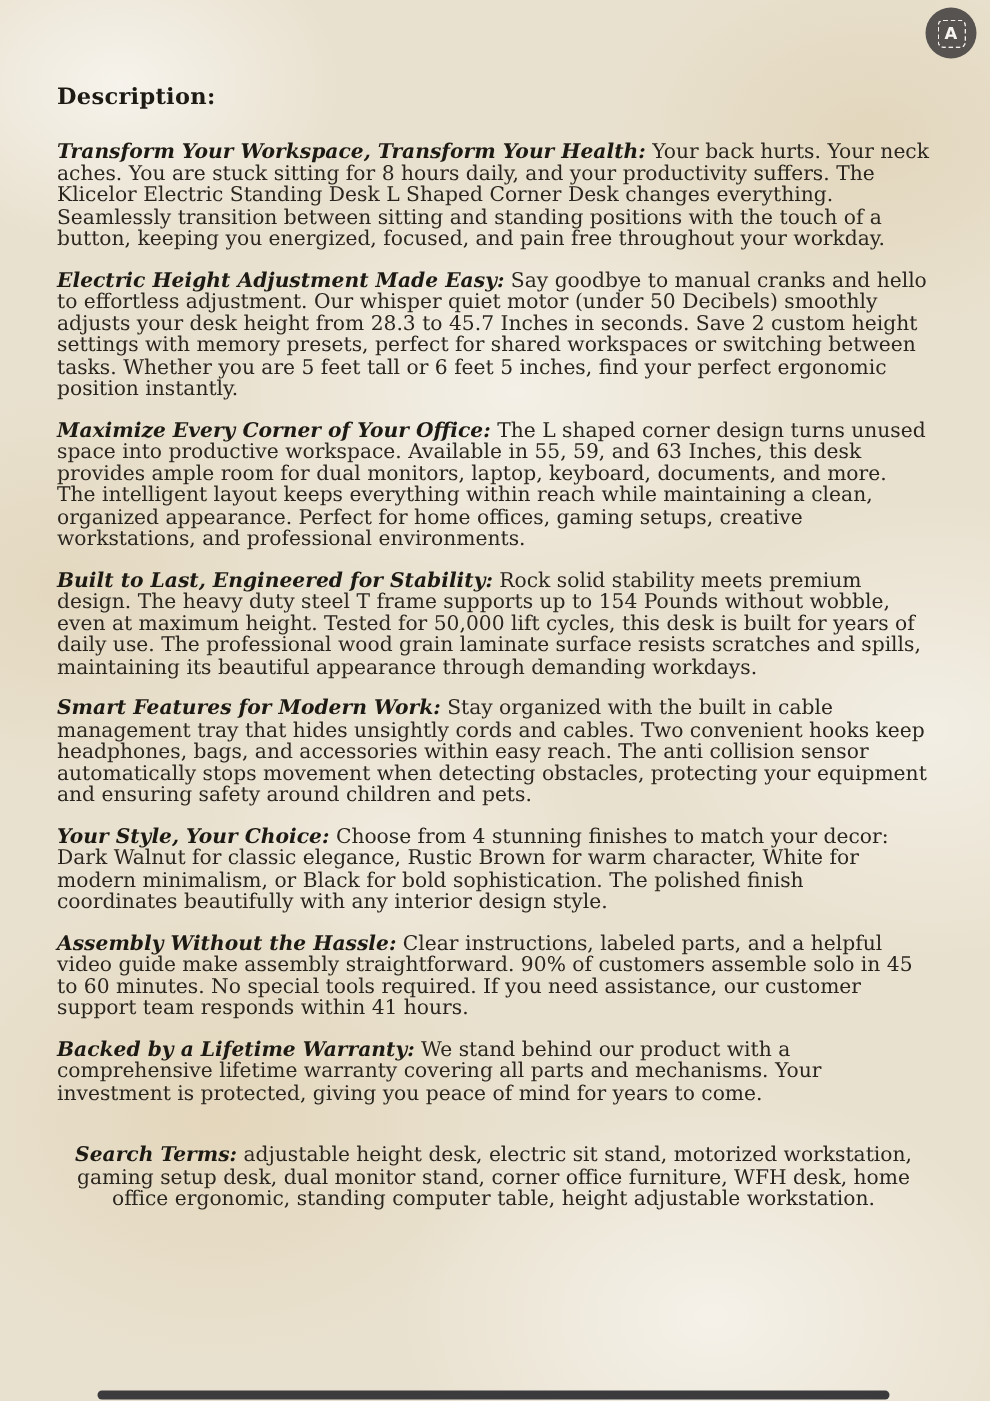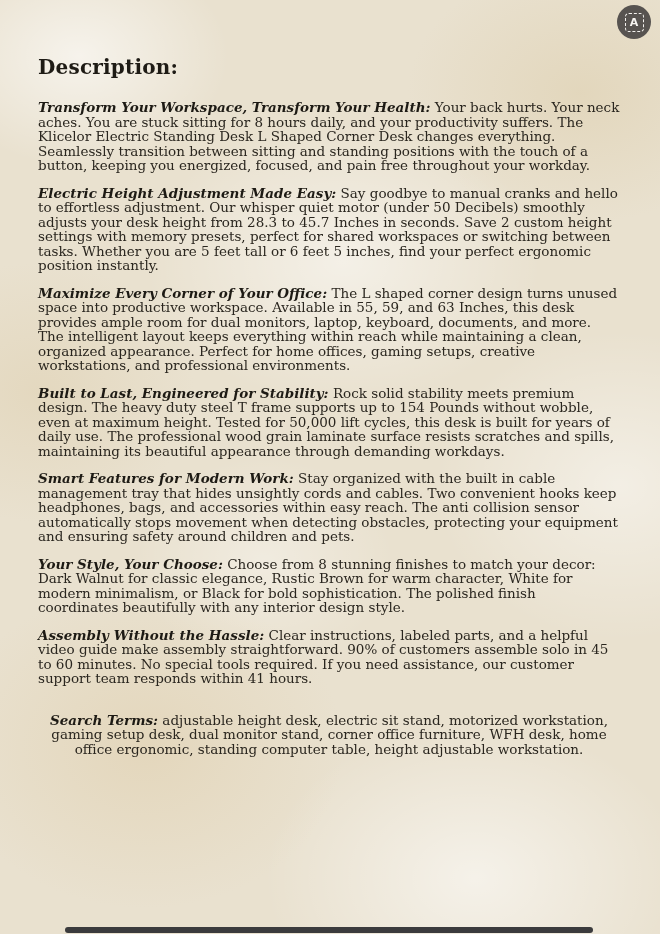--- a/index.html
+++ b/index.html
@@ -21,21 +21,21 @@
       radial-gradient(ellipse 320px 260px at 22% 80%, rgba(223,206,172,0.55), transparent 62%),
       radial-gradient(ellipse 340px 250px at 72% 94%, rgba(255,255,255,0.55), transparent 62%),
       radial-gradient(ellipse 200px 160px at 40% 60%, rgba(255,255,255,0.35), transparent 65%);
     color: #252119;
   }
   .content {
     position: absolute;
     left: 38px; right: 40px; top: 55px;
   }
   .page-title {
-    font-size: 20px;
+    font-size: 15px;
     font-weight: bold;
     color: #1e1b15;
     margin: 0 0 21px 0;
     letter-spacing: 0.2px;
   }
   .para {
     font-size: 13.5px;
     line-height: 14.5px;
     margin: 0 0 13px 0;
     color: #2a261f;
@@ -88,22 +88,23 @@
     <p class="para"><b>Transform Your Workspace, Transform Your Health:</b> <span>Your back hurts. Your neck aches. You are stuck sitting for 8 hours daily, and your productivity suffers. The Klicelor Electric Standing Desk L Shaped Corner Desk changes everything. Seamlessly transition between sitting and standing positions with the touch of a button, keeping you energized, focused, and pain free throughout your workday.</span></p>
 
     <p class="para"><b>Electric Height Adjustment Made Easy:</b> <span>Say goodbye to manual cranks and hello to effortless adjustment. Our whisper quiet motor (under 50 Decibels) smoothly adjusts your desk height from 28.3 to 45.7 Inches in seconds. Save 2 custom height settings with memory presets, perfect for shared workspaces or switching between tasks. Whether you are 5 feet tall or 6 feet 5 inches, find your perfect ergonomic position instantly.</span></p>
 
     <p class="para"><b>Maximize Every Corner of Your Office:</b> <span>The L shaped corner design turns unused space into productive workspace. Available in 55, 59, and 63 Inches, this desk provides ample room for dual monitors, laptop, keyboard, documents, and more. The intelligent layout keeps everything within reach while maintaining a clean, organized appearance. Perfect for home offices, gaming setups, creative workstations, and professional environments.</span></p>
 
     <p class="para"><b>Built to Last, Engineered for Stability:</b> <span>Rock solid stability meets premium design. The heavy duty steel T frame supports up to 154 Pounds without wobble, even at maximum height. Tested for 50,000 lift cycles, this desk is built for years of daily use. The professional wood grain laminate surface resists scratches and spills, maintaining its beautiful appearance through demanding workdays.</span></p>
 
     <p class="para"><b>Smart Features for Modern Work:</b> <span>Stay organized with the built in cable management tray that hides unsightly cords and cables. Two convenient hooks keep headphones, bags, and accessories within easy reach. The anti collision sensor automatically stops movement when detecting obstacles, protecting your equipment and ensuring safety around children and pets.</span></p>
 
-    <p class="para"><b>Your Style, Your Choose:</b> <span>Choose from 8 stunning finishes to match your decor: Dark Walnut for classic elegance, Rustic Brown for warm character, White for modern minimalism, or Black for bold sophistication. The polished finish coordinates beautifully with any interior design style.</span></p>
+    <p class="para"><b>Your Style, Your Choice:</b> <span>Choose from 4 stunning finishes to match your decor: Dark Walnut for classic elegance, Rustic Brown for warm character, White for modern minimalism, or Black for bold sophistication. The polished finish coordinates beautifully with any interior design style.</span></p>
 
     <p class="para"><b>Assembly Without the Hassle:</b> <span>Clear instructions, labeled parts, and a helpful video guide make assembly straightforward. 90% of customers assemble solo in 45 to 60 minutes. No special tools required. If you need assistance, our customer support team responds within 41 hours.</span></p>
 
+    <p class="para"><b>Backed by a Lifetime Warranty:</b> <span>We stand behind our product with a comprehensive lifetime warranty covering all parts and mechanisms. Your investment is protected, giving you peace of mind for years to come.</span></p>
 
     <p class="para extra-gap"><b>Search Terms:</b> <span>adjustable height desk, electric sit stand, motorized workstation, gaming setup desk, dual monitor stand, corner office furniture, WFH desk, home office ergonomic, standing computer table, height adjustable workstation.</span></p>
   </div>
 
   <div class="home-indicator"></div>
 </div>
 
 </body></html>

